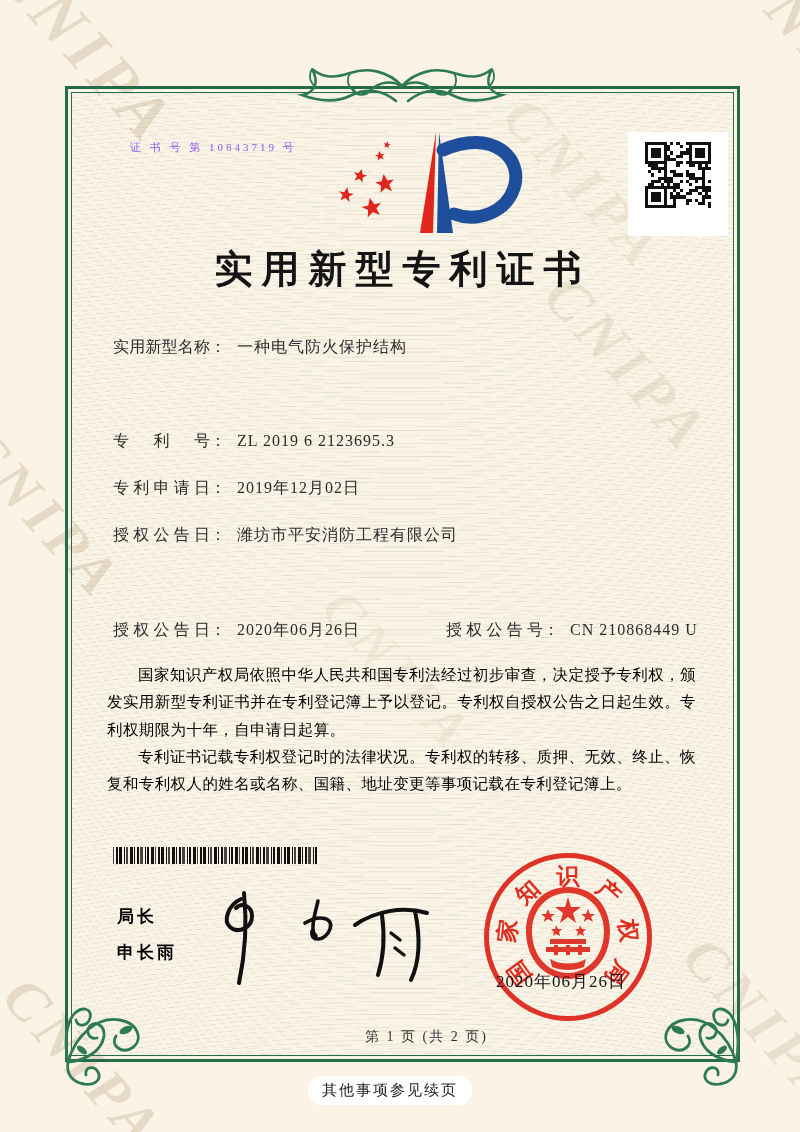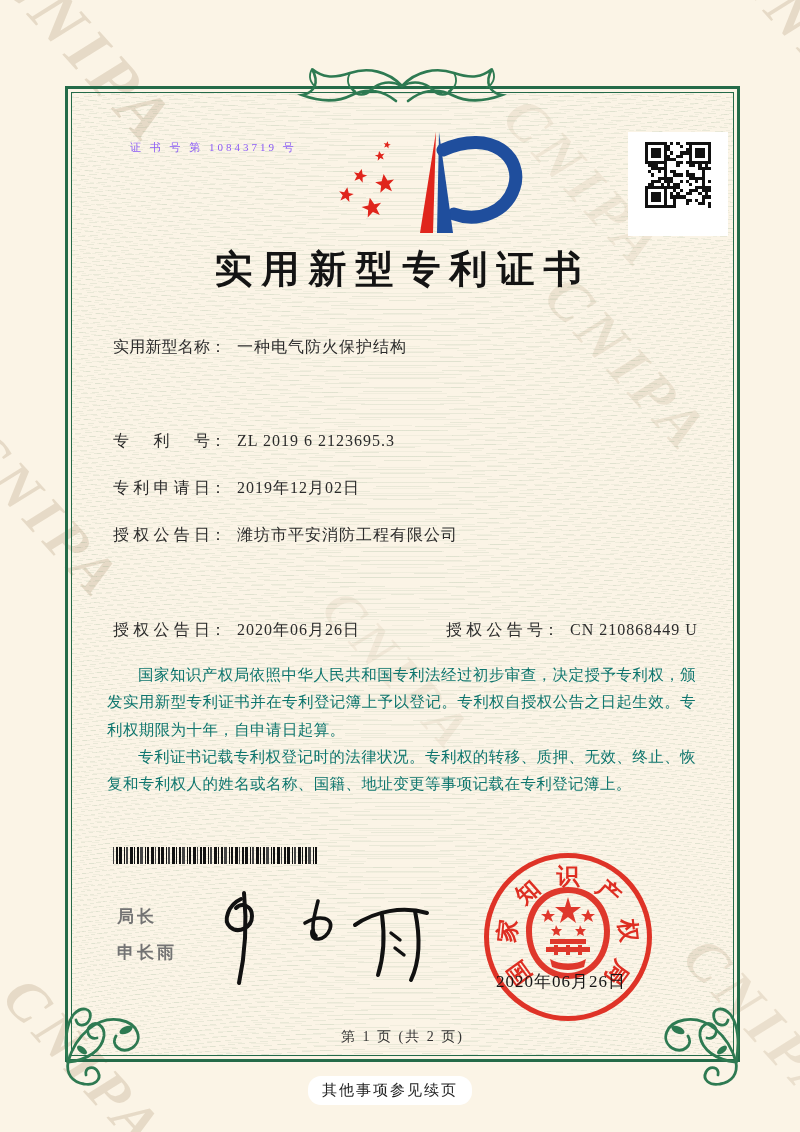--- a/index.html
+++ b/index.html
@@ -51,42 +51,42 @@
   .title{position:absolute;left:65px;top:244px;width:675px;text-align:center;
          font-size:38px;font-weight:700;letter-spacing:9px;color:#141414;}
 
   .row{position:absolute;left:113px;white-space:nowrap;font-size:16px;color:var(--ink);}
   .flabel{display:inline-block;width:97px;text-align:justify;text-align-last:justify;vertical-align:bottom;}
   .fcolon{display:inline-block;}
   .fvalue{margin-left:11px;letter-spacing:1px;}
   .grant2{margin-left:86px;}
 
   .paras{position:absolute;left:107px;top:661px;width:589px;font-size:15.5px;line-height:1.76;
-         letter-spacing:0.4px;color:#0f766e;text-align:justify;}
+         letter-spacing:0.4px;color:#000000;text-align:justify;}
   .paras p{margin:0;text-indent:2em;}
 
   .barcode{position:absolute;left:113px;top:847px;width:207px;height:17px;}
 
   .signer{position:absolute;left:117px;font-family:"Liberation Sans","DejaVu Sans",sans-serif;
-          font-weight:700;font-size:17px;letter-spacing:3px;color:#737373;}
+          font-weight:700;font-size:17px;letter-spacing:3px;color:#000000;}
   .signer-title{top:905px;}
   .signer-name{top:941px;}
   .sig{position:absolute;left:205px;top:885px;width:240px;height:115px;}
 
   .seal{position:absolute;left:482px;top:851px;width:172px;height:172px;}
   .seal-circle{position:absolute;inset:2px;border:5px solid var(--seal-red);border-radius:50%;opacity:.93;}
   .seal-ring{position:absolute;inset:0;}
   .seal-ring span{position:absolute;left:50%;top:50%;width:28px;height:28px;margin:-14px 0 0 -14px;
     text-align:center;line-height:28px;font-size:23px;font-weight:700;color:var(--seal-red);
     font-family:"Liberation Serif",serif;opacity:.95;}
   .seal-emblem{position:absolute;left:50%;top:50%;width:96px;height:104px;margin:-56px 0 0 -48px;}
   .seal-date{position:absolute;left:496px;top:970px;font-size:17px;letter-spacing:1px;color:#161616;z-index:5;}
 
   .page-no{position:absolute;left:65px;top:1028px;width:675px;text-align:center;
-           font-size:14px;letter-spacing:2px;color:#333;}
+           font-size:14px;letter-spacing:2px;color:#333;padding-left:24px;}
   .cont-note{position:absolute;left:308px;top:1076px;background:#fff;padding:5px 14px;
              font-size:15px;letter-spacing:2px;color:#222;border-radius:13px;}
 </style>
 </head>
 <body>
 
 <div id="page">
 
   <span class="wm wm1">CNIPA</span>
   <span class="wm wm2">CNIPA</span>

